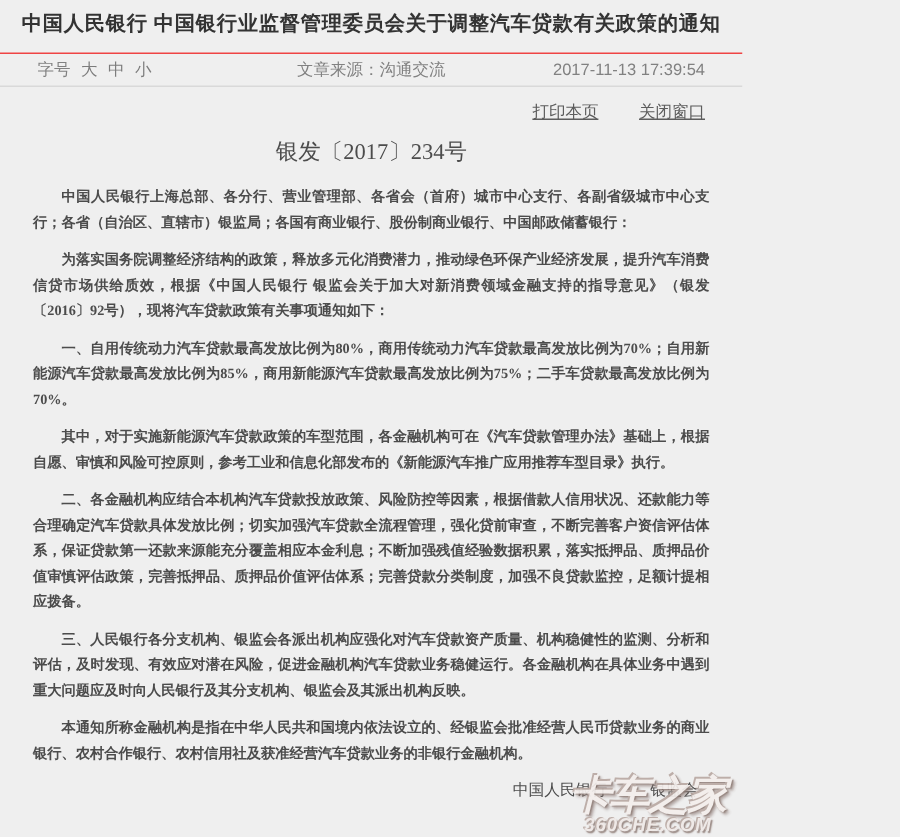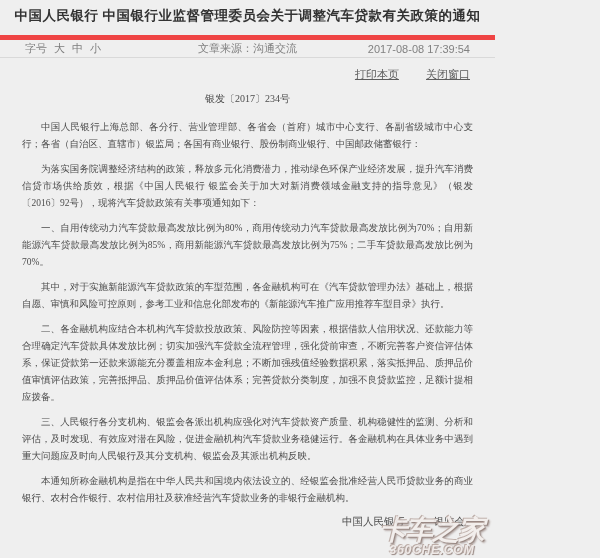--- a/index.html
+++ b/index.html
@@ -16,21 +16,21 @@
     padding-top: 7px;
     text-align: center;
     font-size: 13.5px;
     font-weight: bold;
     color: #333333;
     letter-spacing: 0.5px;
   }
   .meta-bar {
     margin: 10px 0 0 0;
     height: 23px;
-    border-top: 5px solid #ef4444;
+    border-top: 1px solid #ef4444;
     border-bottom: 1px solid #d9d9d9;
     display: flex;
     align-items: center;
     padding: 0 25px;
     font-size: 11px;
     color: #818181;
     font-family: "Liberation Sans", "DejaVu Sans", sans-serif;
   }
   .meta-left { flex: 1; display: flex; align-items: center; gap: 7px; }
   .meta-center { flex: 1.2; text-align: center; white-space: nowrap; }
@@ -45,24 +45,24 @@
   }
   .action-link {
     color: #5d5d5d;
     text-decoration: underline;
     margin-left: 24px;
     cursor: pointer;
   }
   .doc-number {
     margin-top: 10px;
     text-align: center;
-    font-size: 10px;
+    font-size: 15px;
     color: #4c4c4c;
   }
-  .doc-body { margin-top: 13px; }
+  .doc-body { margin-top: 13px; font-weight: bold; }
   .doc-body p {
     margin: 0 22px 8px 22px;
     font-size: 9.5px;
     line-height: 17px;
     color: #4c4c4c;
     text-indent: 19px;
     text-align: justify;
   }
   .signature-row {
     margin-top: 6px;
@@ -117,21 +117,21 @@
   <div class="doc-title">中国人民银行 中国银行业监督管理委员会关于调整汽车贷款有关政策的通知</div>
 
   <div class="meta-bar">
     <div class="meta-left">
       <span>字号</span>
       <span class="font-size-option">大</span>
       <span class="font-size-option">中</span>
       <span class="font-size-option">小</span>
     </div>
     <div class="meta-center">文章来源：沟通交流</div>
-    <div class="meta-right">2017-08-08 17:39:54</div>
+    <div class="meta-right">2017-11-13 17:39:54</div>
   </div>
 
   <div class="actions-row">
     <span class="action-link">打印本页</span>
     <span class="action-link">关闭窗口</span>
   </div>
 
   <div class="doc-number">银发〔2017〕234号</div>
 
   <div class="doc-body">

